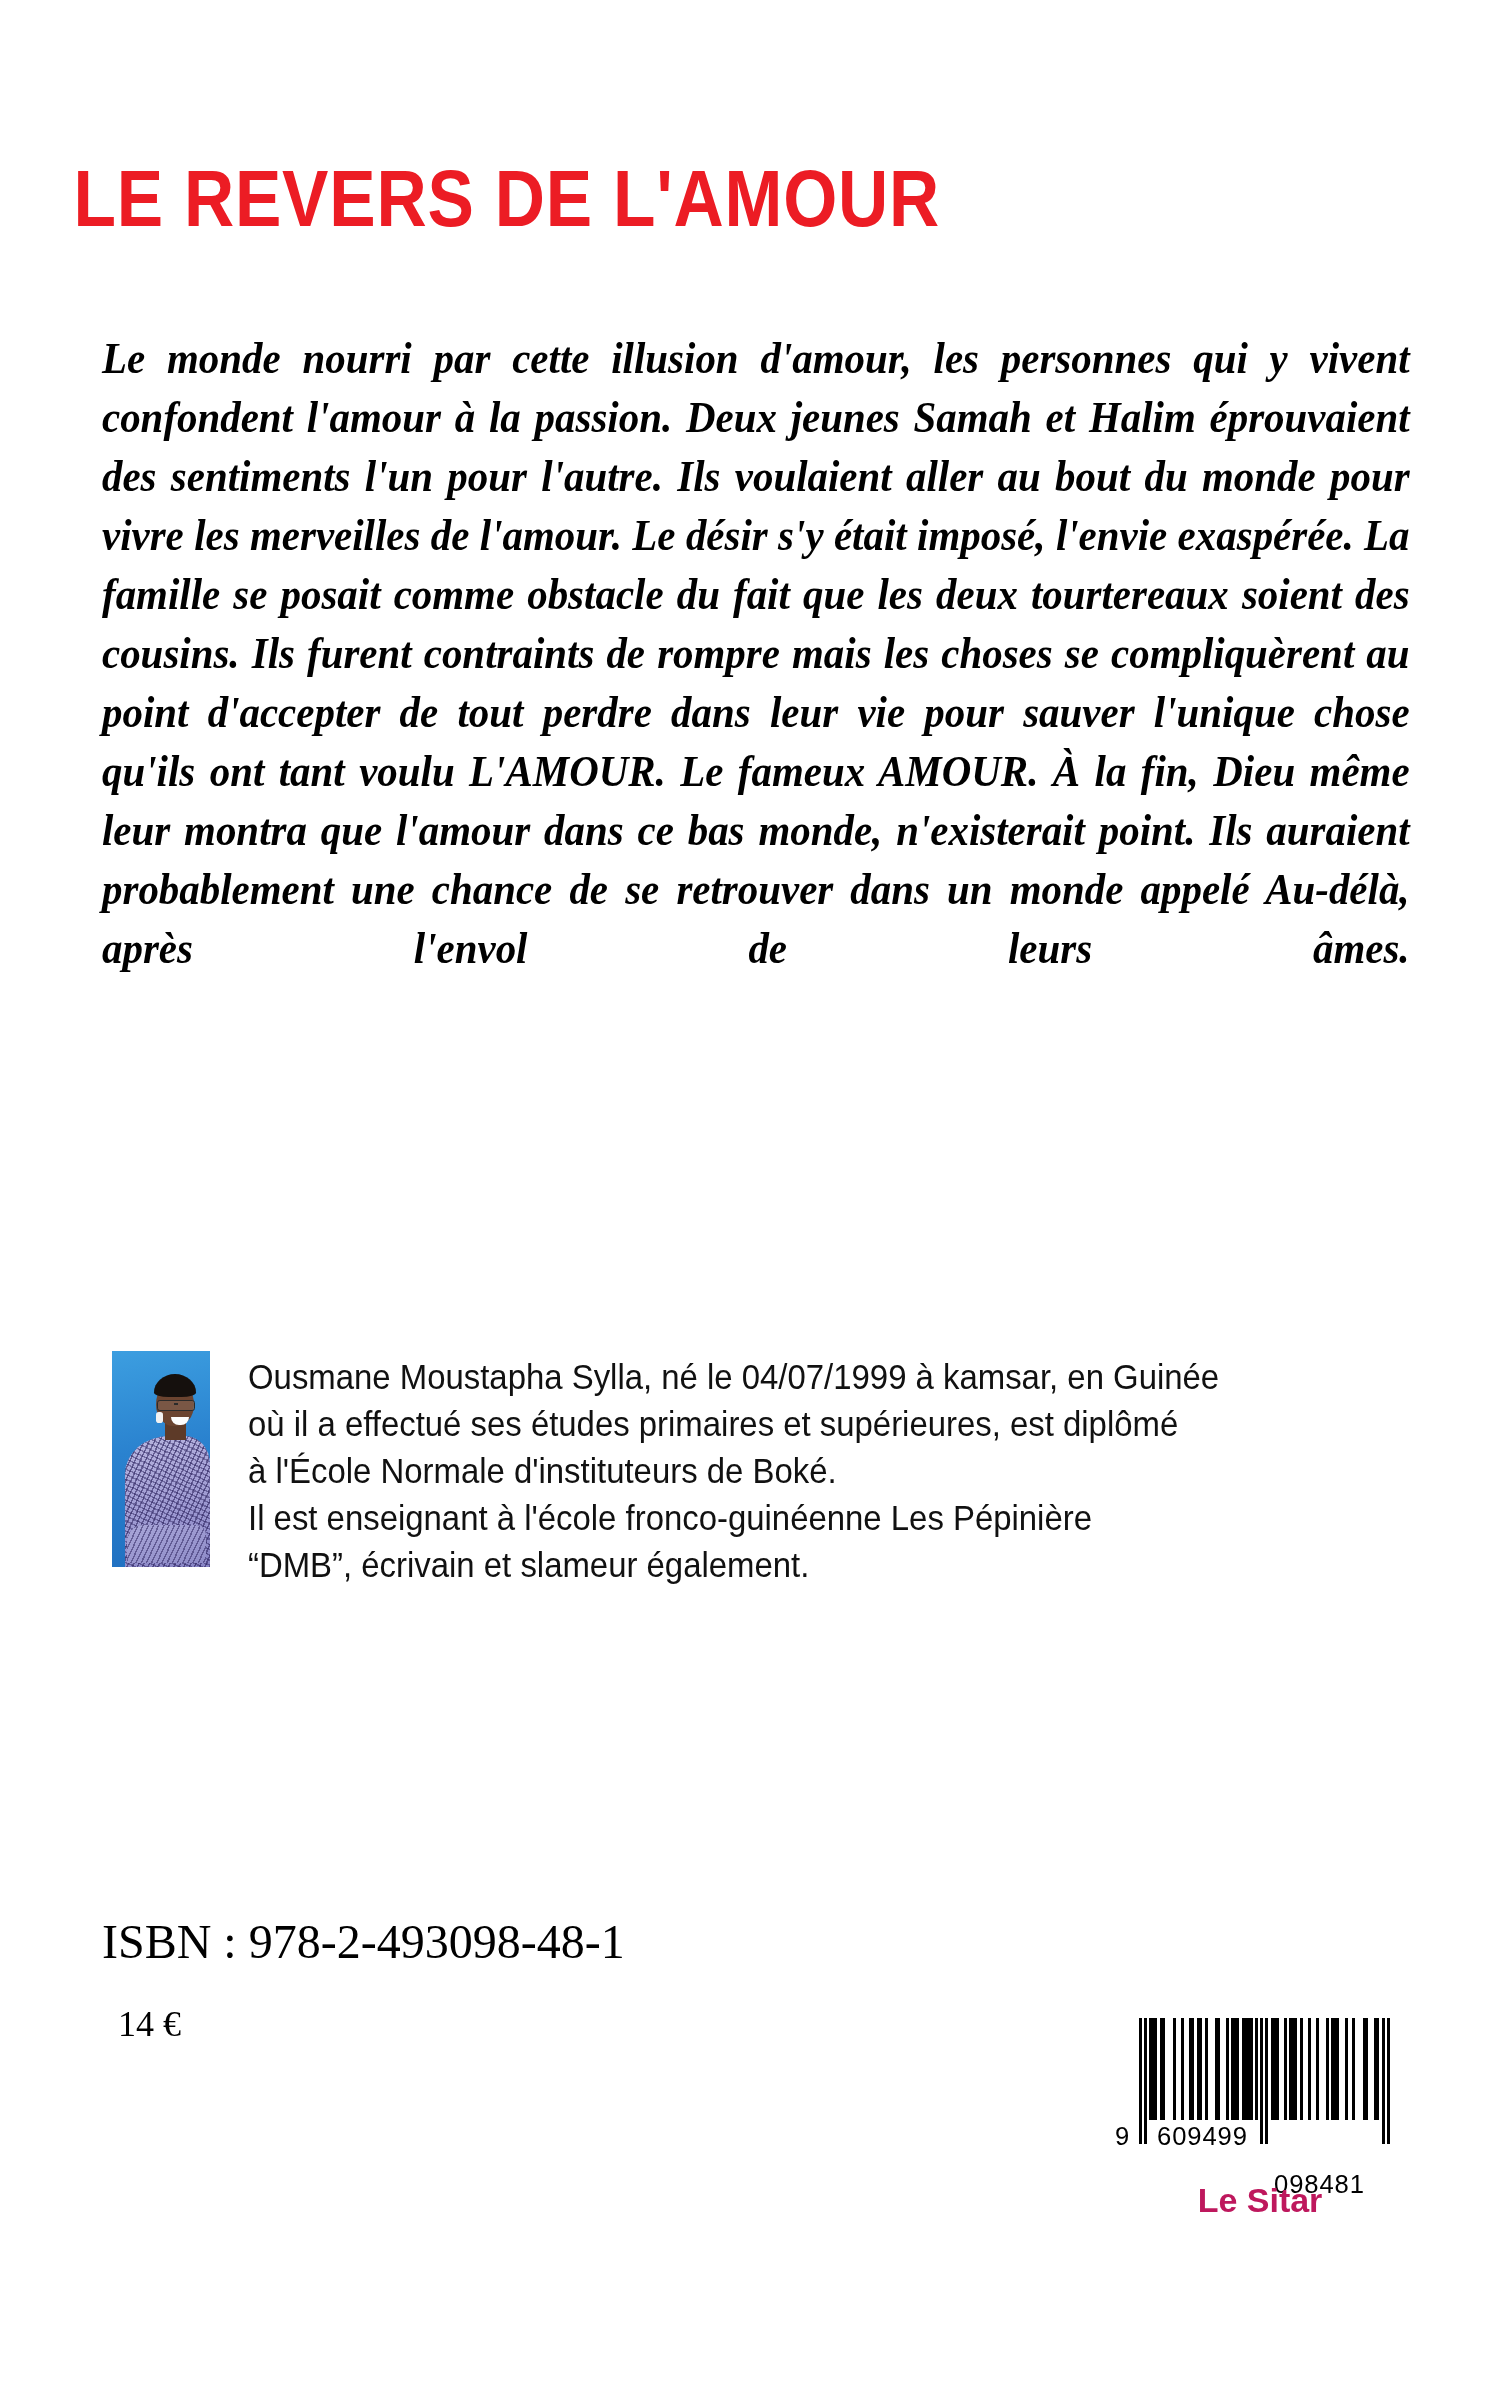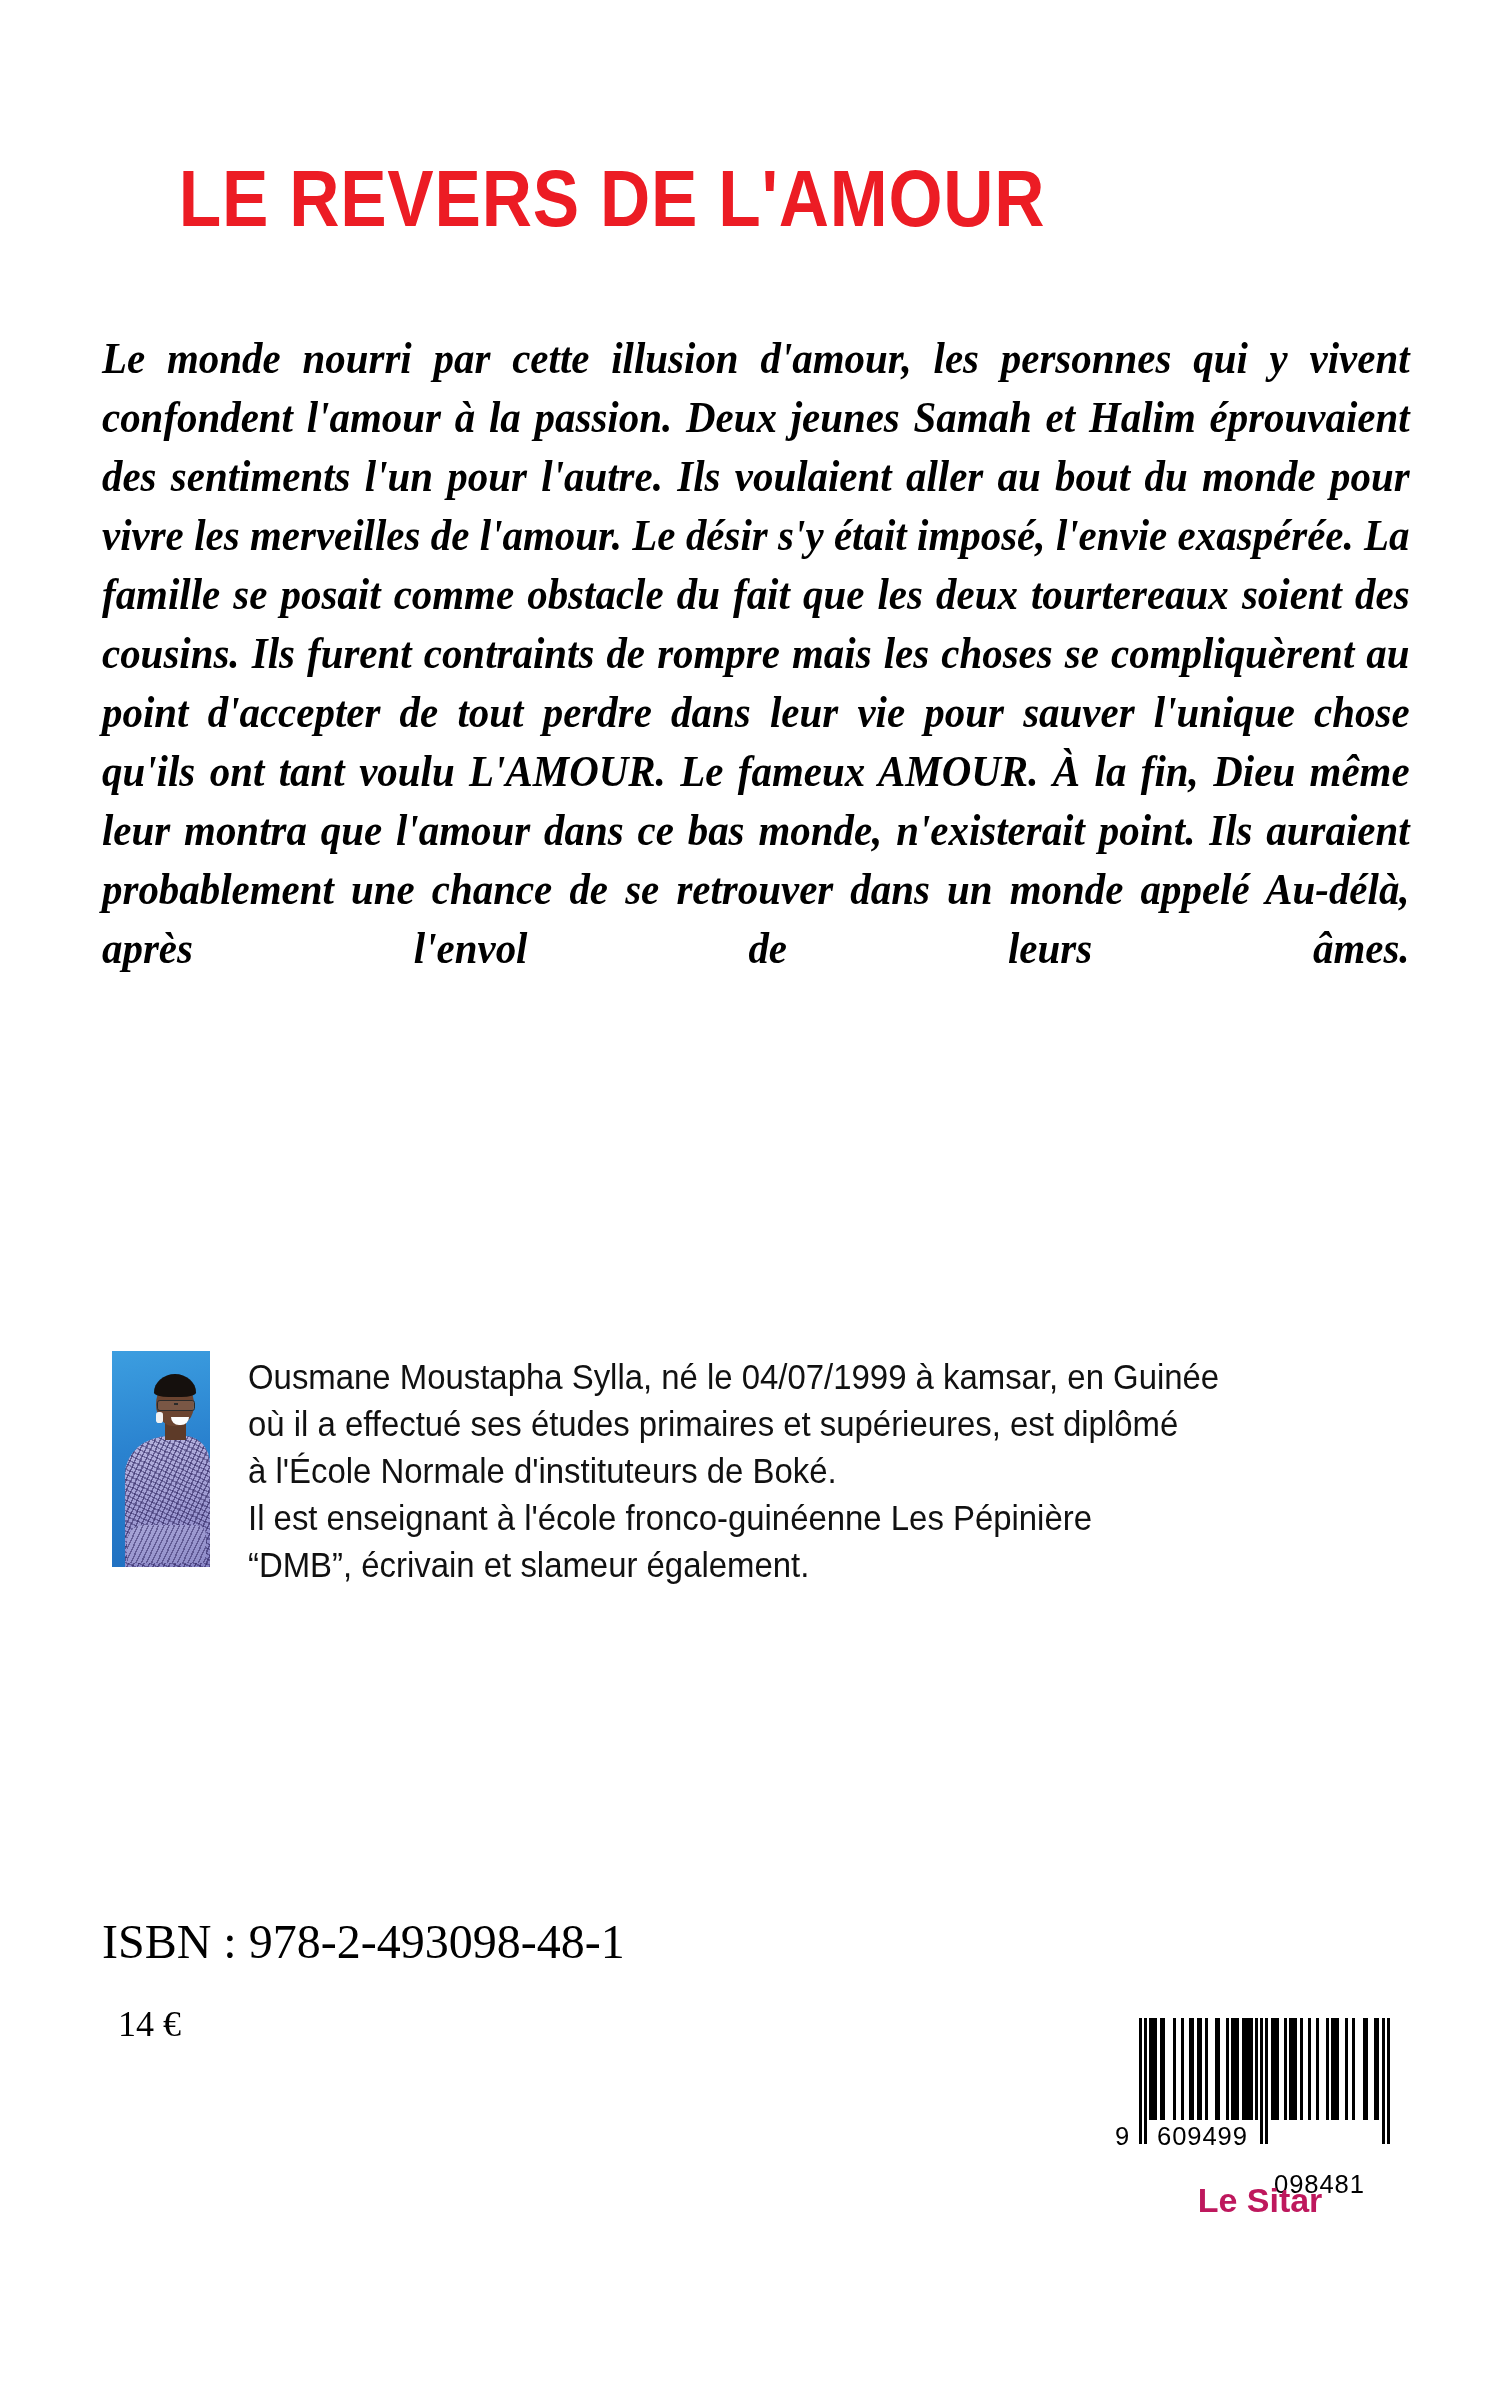--- a/index.html
+++ b/index.html
@@ -18,21 +18,21 @@
     font-family: "Liberation Serif", "DejaVu Serif", serif;
     box-sizing: border-box;
   }
 
   
   .title-block {
     position: absolute;
     left: 0;
     top: 159px;
     width: 1224px;
-    text-align: center;
+    text-align: left;
   }
   .book-title {
     margin: 0;
     font-family: "Liberation Sans", "DejaVu Sans", sans-serif;
     font-weight: 700;
     font-size: 79px;
     line-height: 1;
     letter-spacing: 0.9px;
     color: #ec1c24;
     transform: scaleX(0.88);

